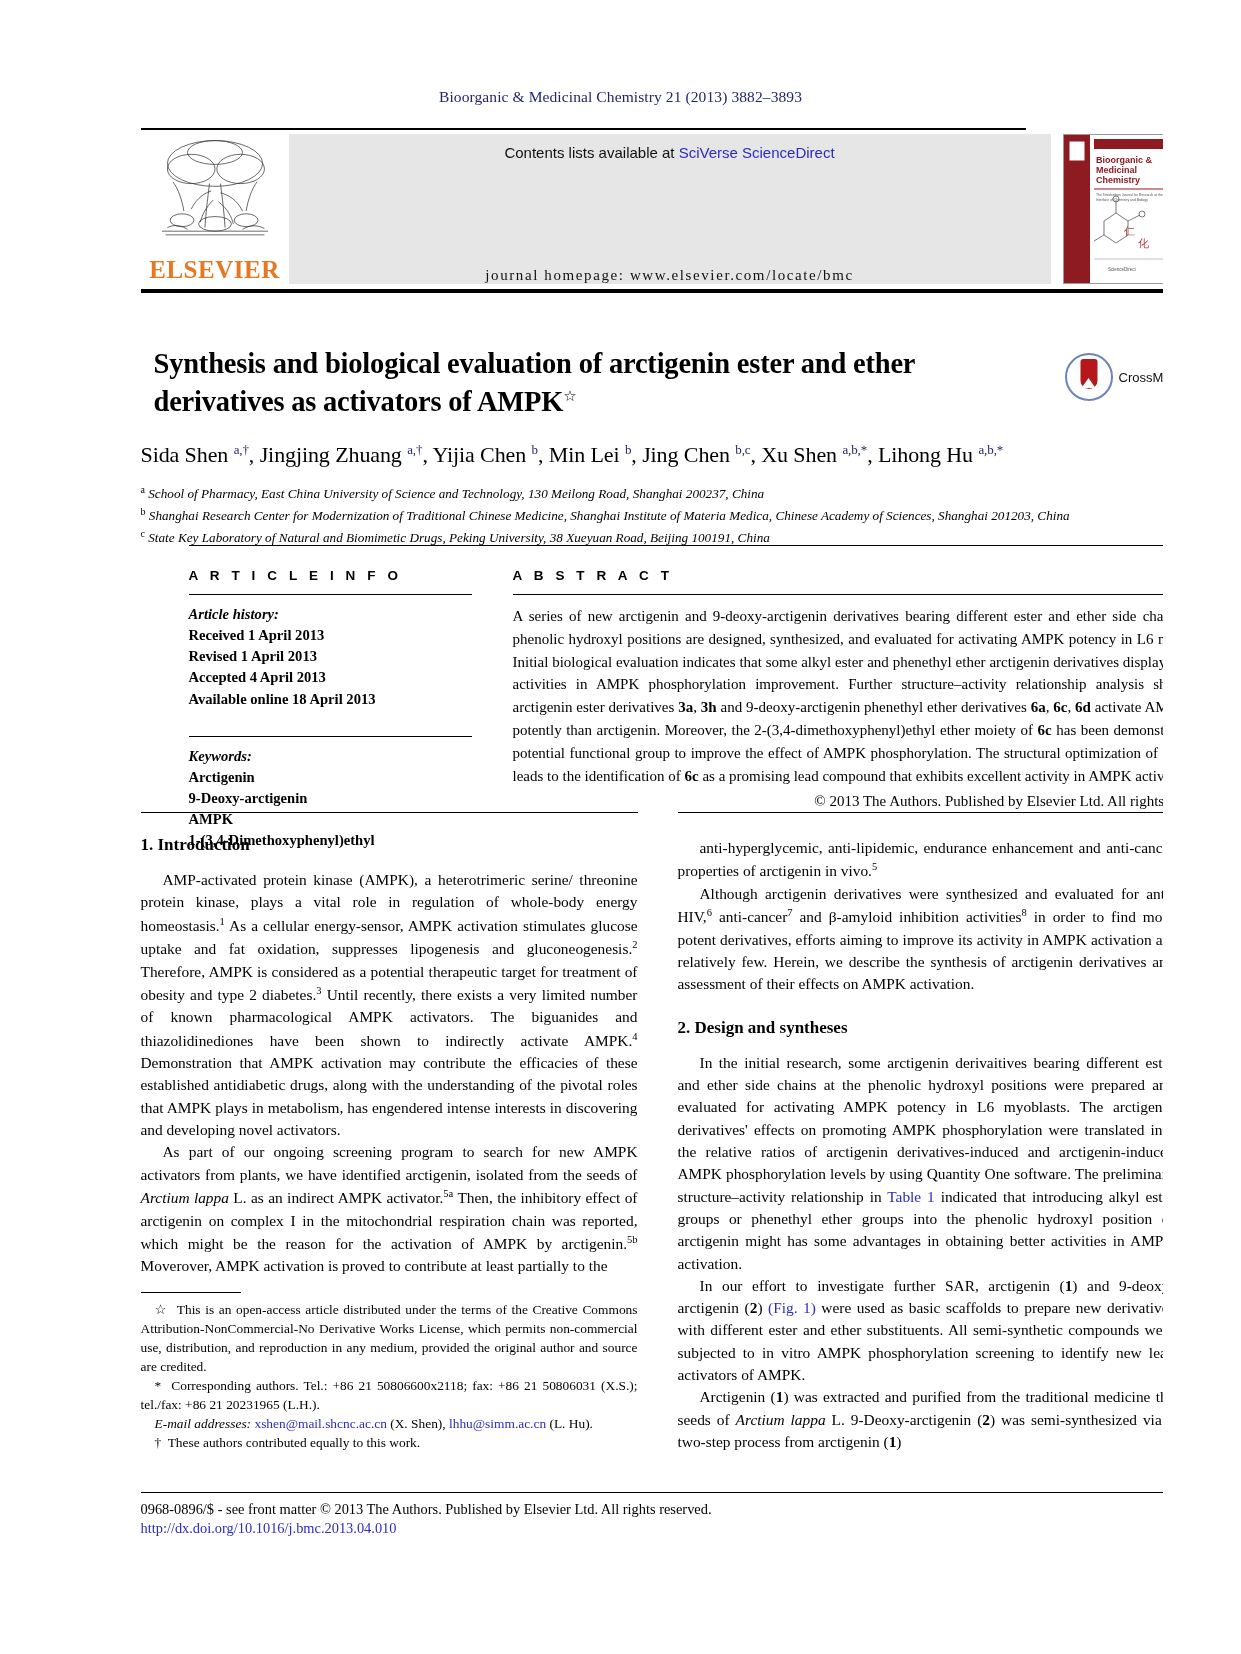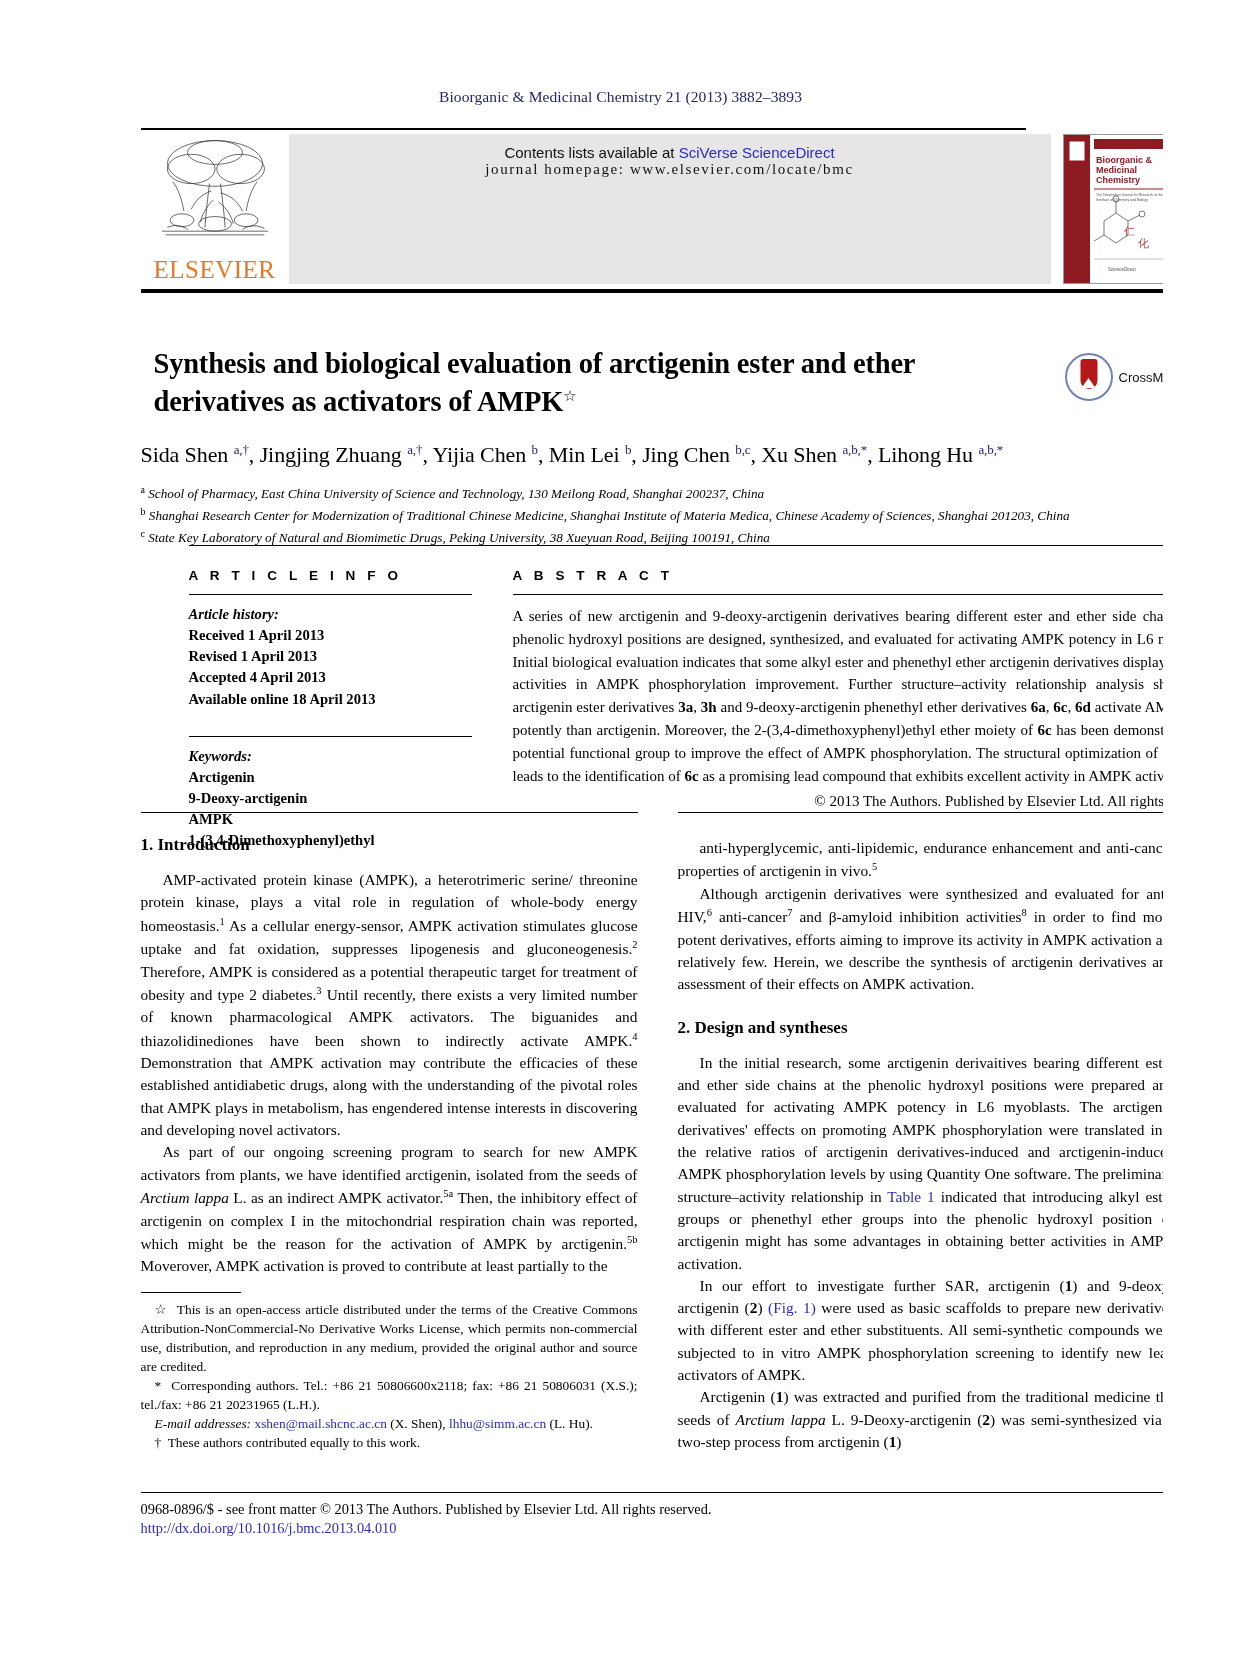--- a/index.html
+++ b/index.html
@@ -56,31 +56,31 @@
     justify-content: flex-start;
     align-items: center;
     padding-top: 2px;
   }
   .tree-svg { display:block; }
   .elsevier-word {
     font-family: "Liberation Serif", serif;
     font-size: 25px;
     letter-spacing: 0.5px;
     color: #E87722;
-    font-weight: 400;
+    font-weight: 700;
     margin-top: 12px;
   }
   .masthead-center {
     flex: 1 1 auto;
     background: #e6e6e6;
     display: flex;
     flex-direction: column;
-    justify-content: flex-start;
+    justify-content: space-between;
     align-items: center;
-    padding: 10px 0 24px 0;
+    padding: 10px 0 0 0;
     box-sizing: border-box;
   }
   .contents-line {
     font-family: "Liberation Sans", sans-serif;
     font-size: 15px;
     color: #111;
   }
   .contents-line a { color: #2b2bc0; text-decoration: none; }
   .journal-title {
     font-family: "Liberation Serif", serif;

